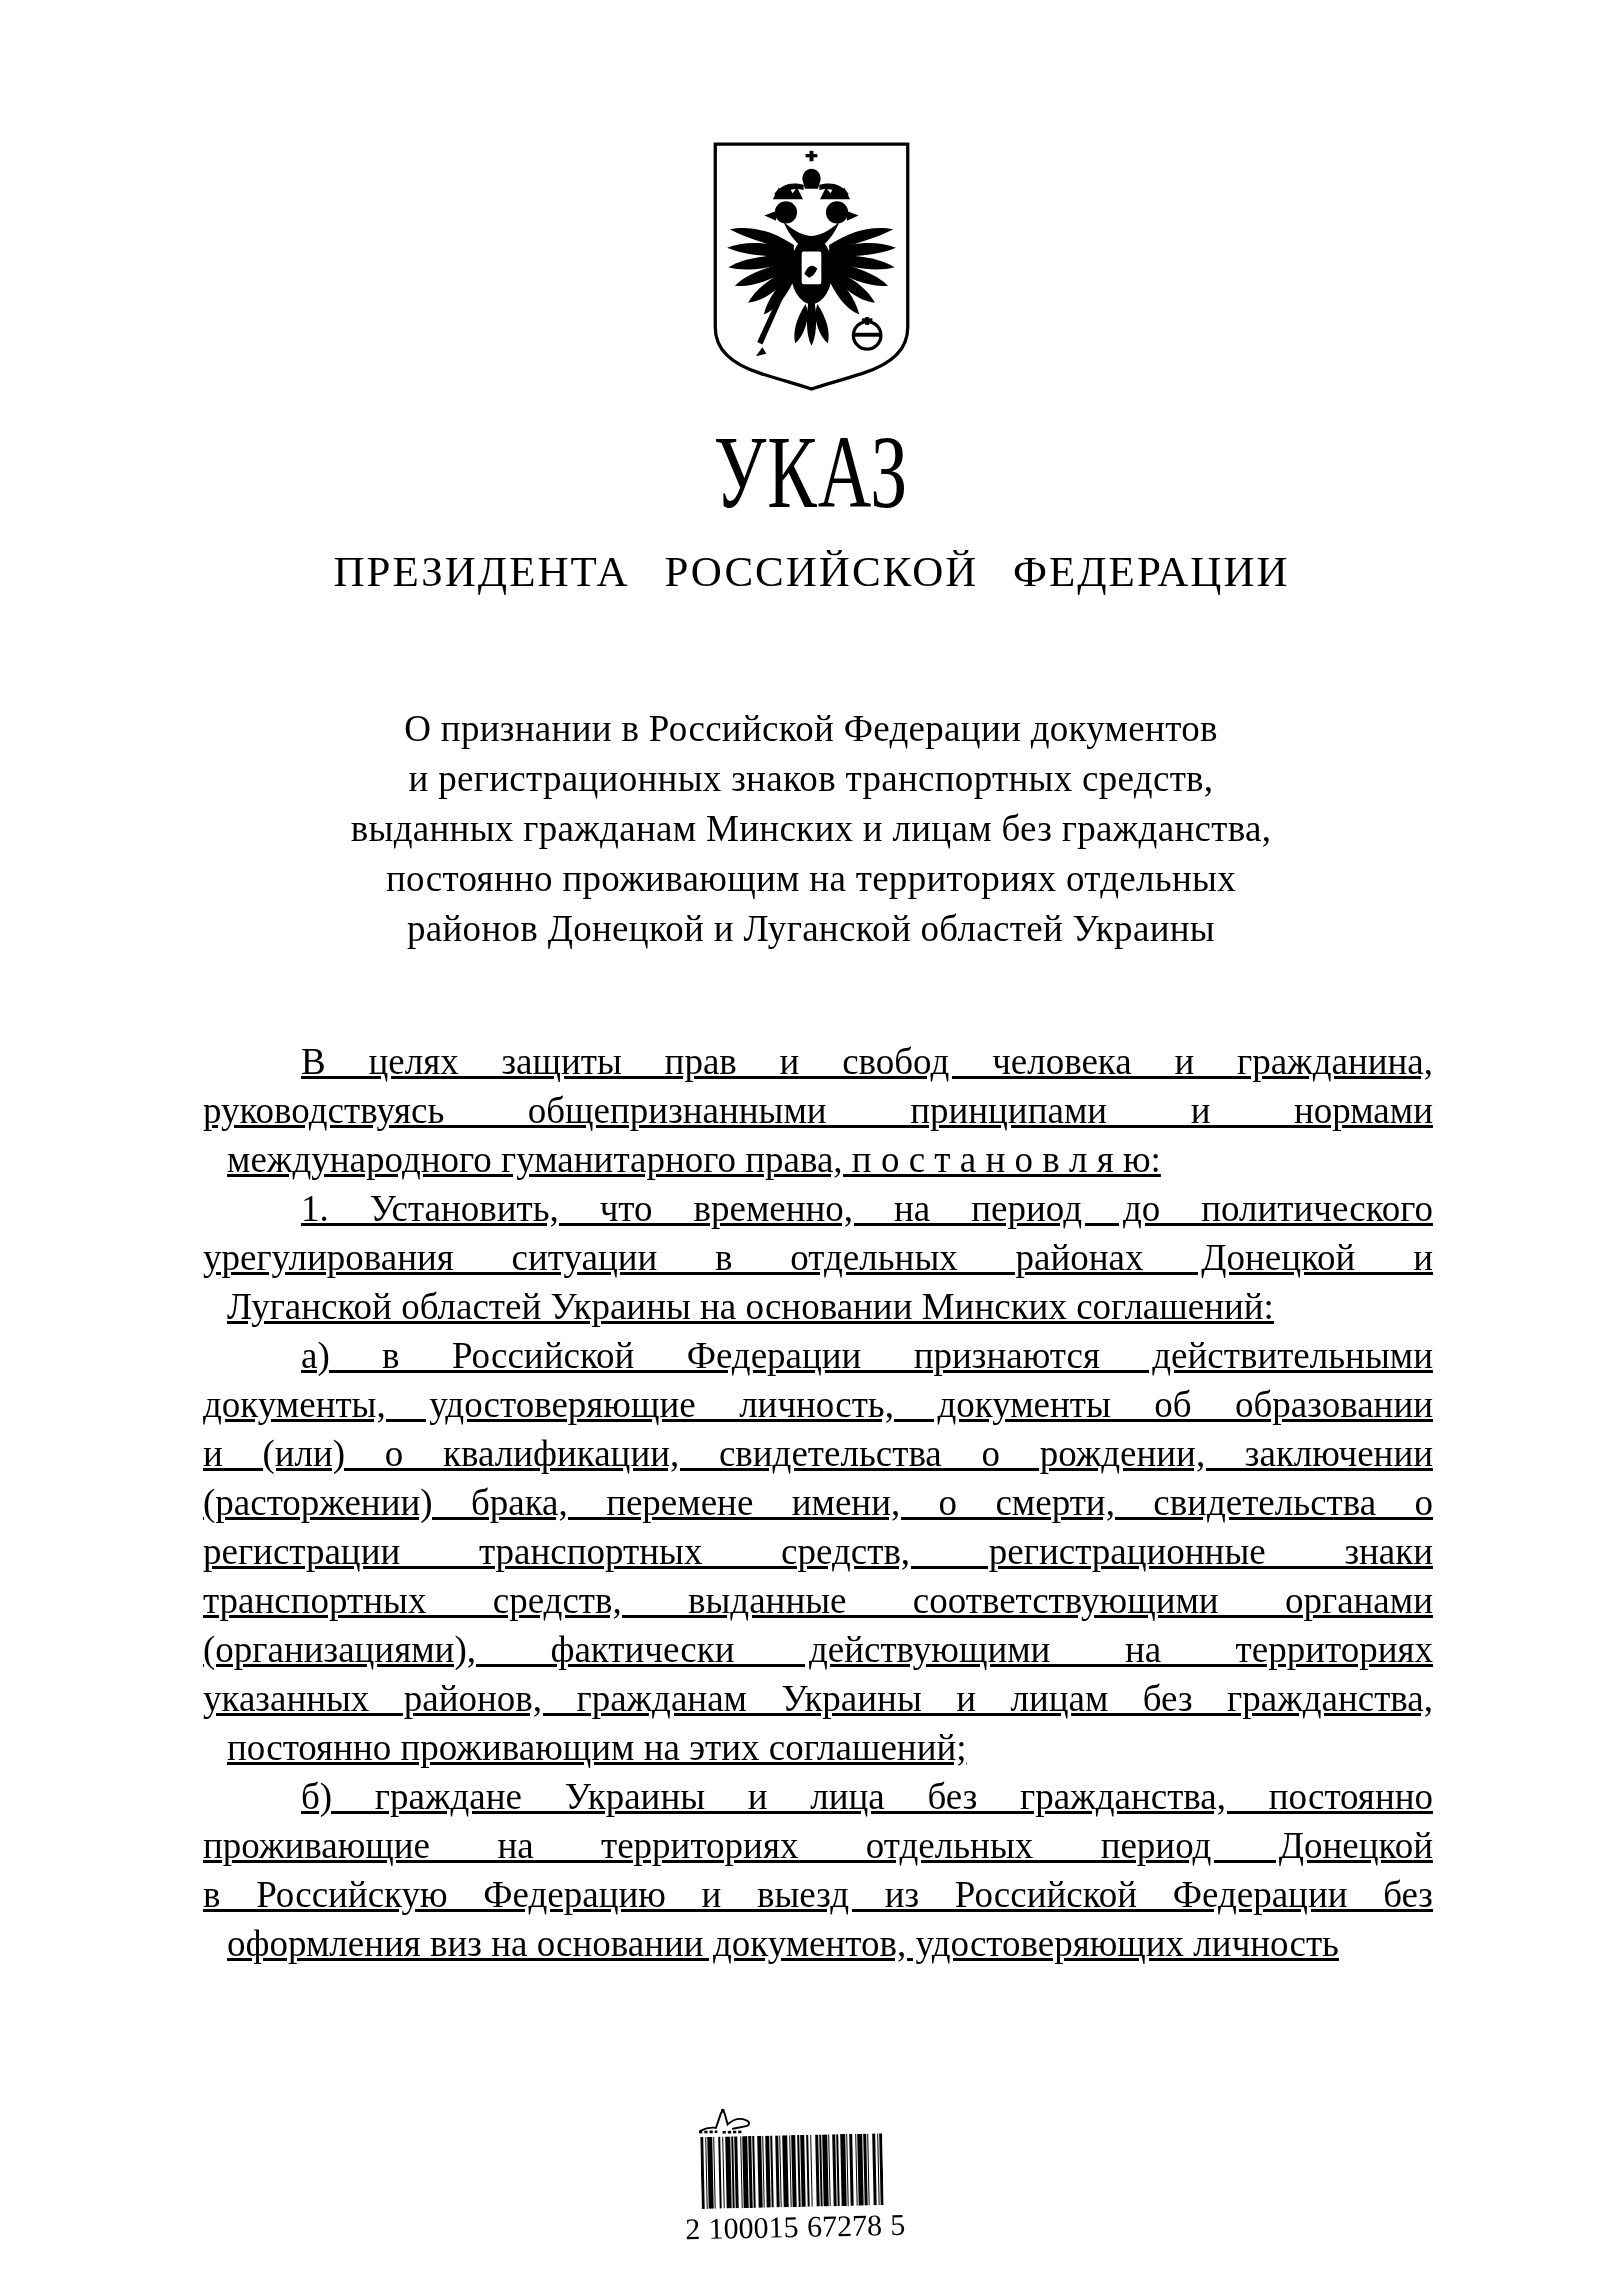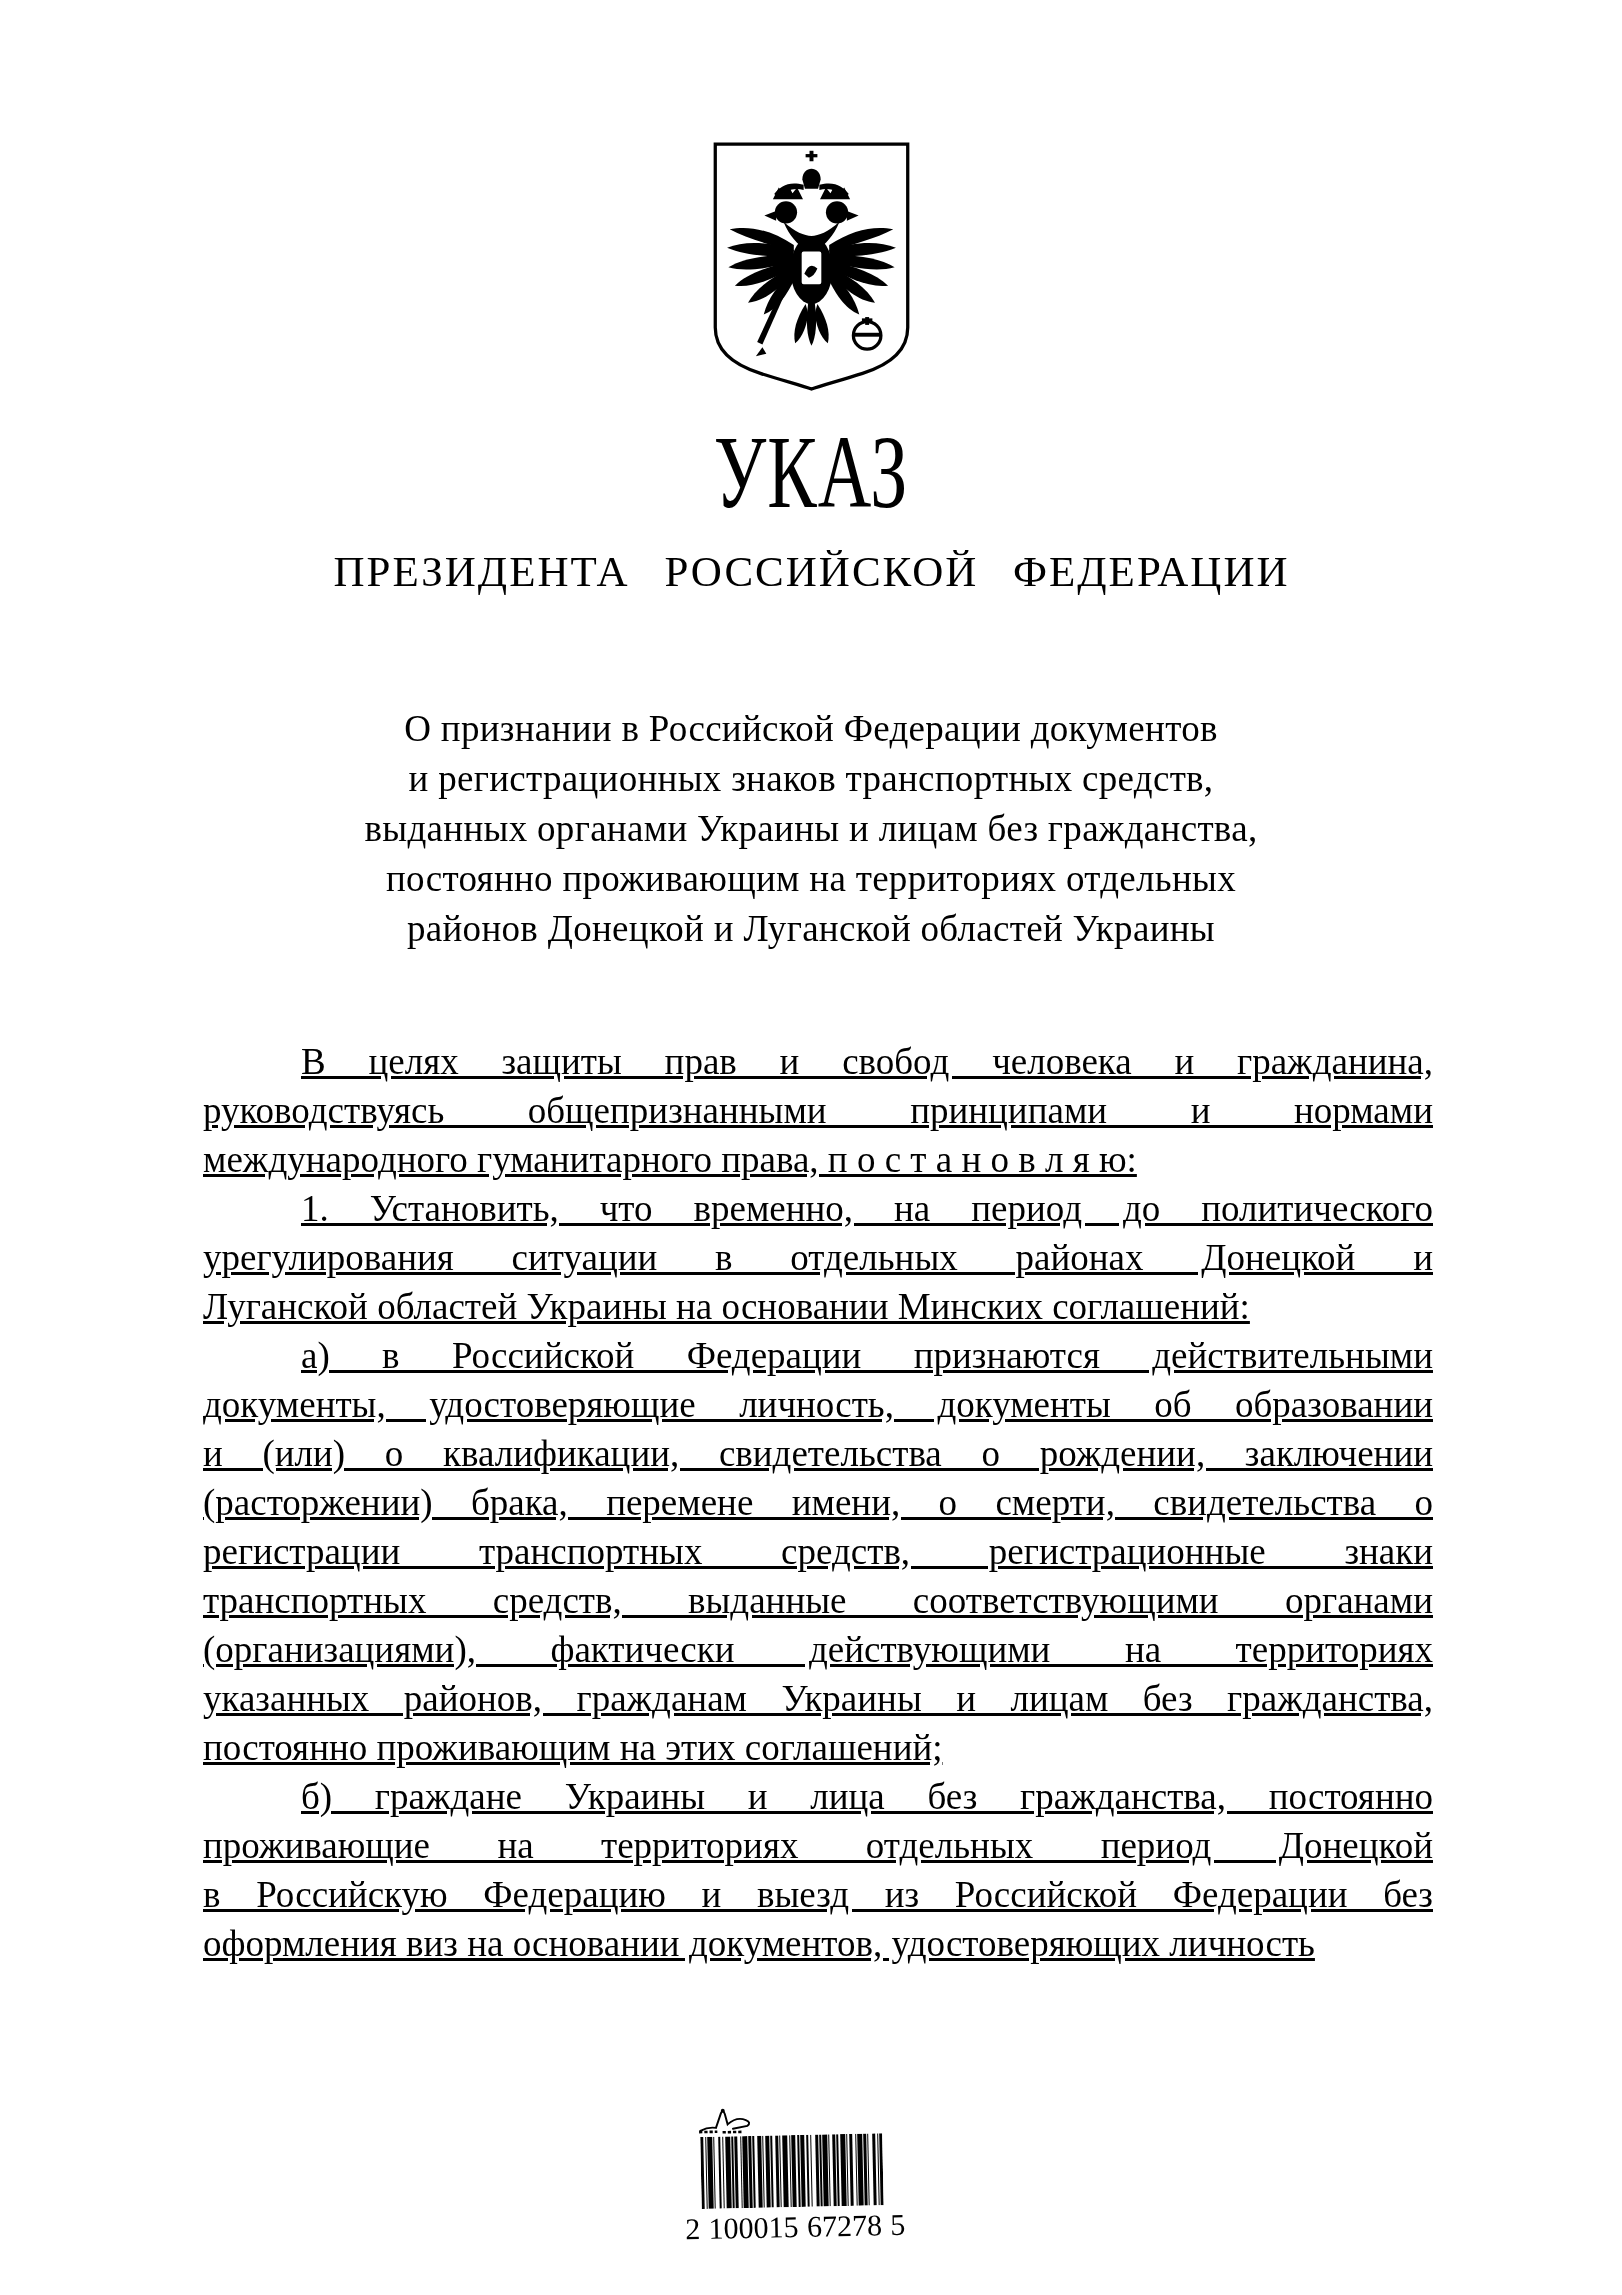--- a/index.html
+++ b/index.html
@@ -32,21 +32,21 @@
     position:absolute;top:704px;left:196px;width:1230px;
     font-weight:normal;font-size:37px;line-height:50px;text-align:center;
     letter-spacing:0.3px;
   }
   
   .bodytext{
     position:absolute;top:1037px;left:203px;width:1230px;
     font-size:37px;line-height:49px;text-decoration:underline;
   }
   .body-line{text-align:justify;text-align-last:justify;white-space:normal;}
-  .body-line.last{text-align-last:left;}
+  .body-line.last{text-align-last:left;margin-left:24px;}
   .body-line.indent{text-indent:98px;}
   
   .barcode-wrap{
     position:absolute;left:679px;top:2104px;width:236px;
     transform:rotate(-1.2deg);
   }
   .mark{display:block;margin-left:18.3px;width:79px;height:30px;}
   .bars{
     margin-left:22px;margin-top:1.3px;
     width:182px;height:72px;
@@ -125,21 +125,21 @@
 
   <div class="title">
     <span class="squeeze">УКАЗ</span>
   </div>
 
   <div class="subtitle">ПРЕЗИДЕНТА РОССИЙСКОЙ ФЕДЕРАЦИИ</div>
 
   <div class="subject" id="subject">
       <div class="subject-line">О признании в Российской Федерации документов</div>
       <div class="subject-line">и регистрационных знаков транспортных средств,</div>
-      <div class="subject-line">выданных органами Украины и лицам без гражданства,</div>
+      <div class="subject-line">выданных гражданам Минских и лицам без гражданства,</div>
       <div class="subject-line">постоянно проживающим на территориях отдельных</div>
       <div class="subject-line">районов Донецкой и Луганской областей Украины</div>
     </div>
 
   <div class="bodytext" id="bodytext">
       <div class="body-line indent">В целях защиты прав и свобод человека и гражданина,</div>
       <div class="body-line">руководствуясь общепризнанными принципами и нормами</div>
       <div class="body-line last">международного гуманитарного права, п о с т а н о в л я ю:</div>
       <div class="body-line indent">1. Установить, что временно, на период до политического</div>
       <div class="body-line">урегулирования ситуации в отдельных районах Донецкой и</div>

